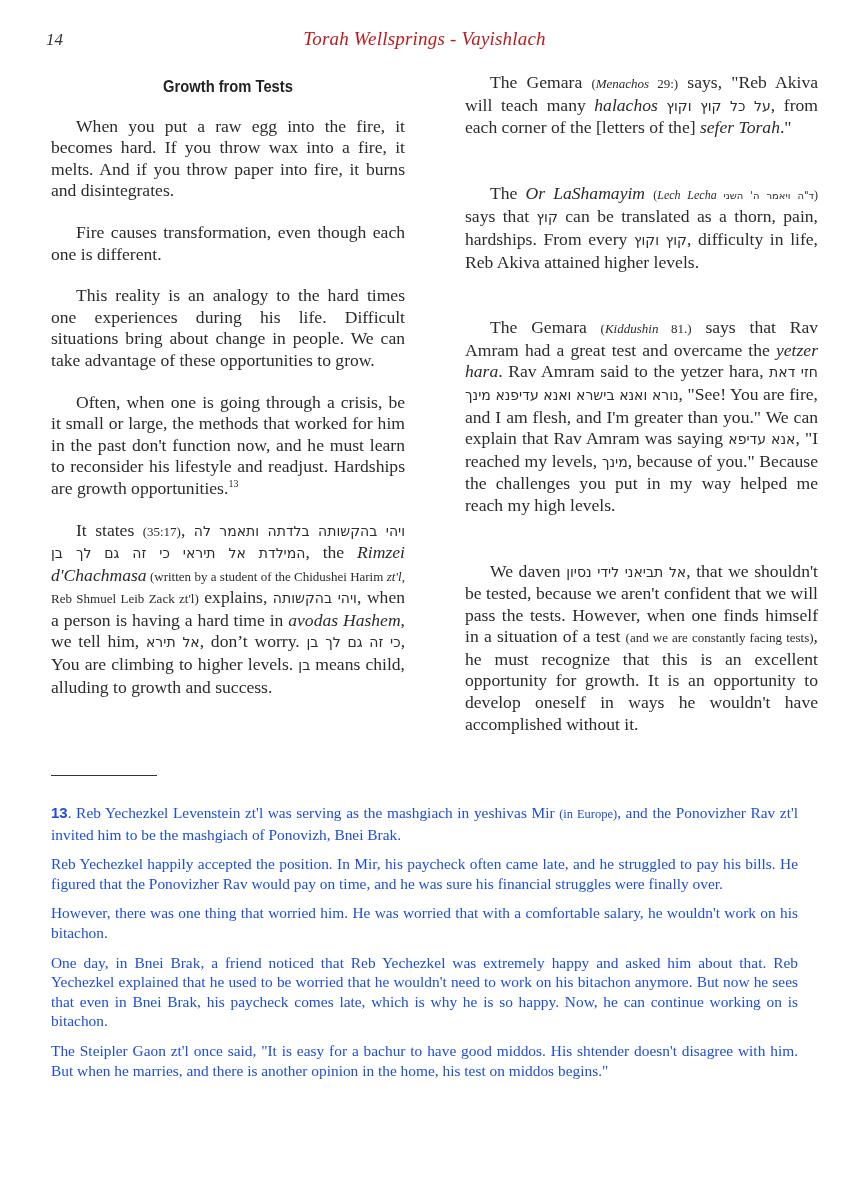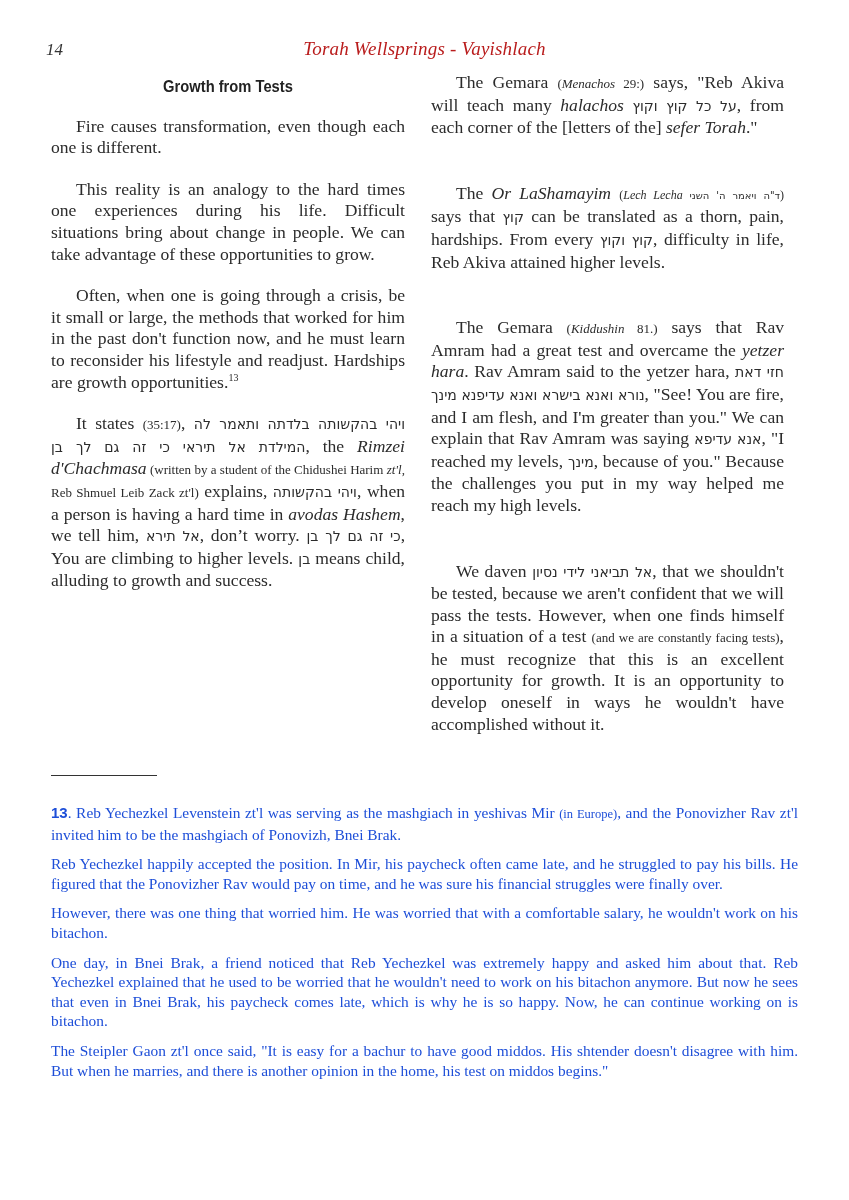--- a/index.html
+++ b/index.html
@@ -10,21 +10,21 @@
     body {
       width: 849px;
       height: 1200px;
       position: relative;
       overflow: hidden;
       font-family: "DejaVu Serif", "Liberation Serif", serif;
       color: #2a2a2a;
     }
     .running-head {
       position: absolute;
-      top: 36px;
+      top: 26px;
       left: 0;
       width: 837px;
       height: 30px;
     }
     .page-number {
       position: absolute;
       left: 46px;
       top: 4px;
       font-family: "Liberation Serif", serif;
       font-style: italic;
@@ -46,21 +46,21 @@
     .col {
       position: absolute;
       top: 72px;
       font-family: "Liberation Serif", serif;
       font-size: 17.6px;
       line-height: 21.6px;
       color: #2b2b2b;
       text-align: justify;
     }
     .col-left { left: 51px; width: 354px; }
-    .col-right { left: 431px; width: 353px; }
+    .col-right { left: 465px; width: 353px; }
     .col p {
       margin: 0 0 20px 0;
       text-indent: 25px;
     }
     .section-heading {
       font-family: "Liberation Sans", sans-serif;
       font-weight: bold;
       font-size: 16px;
       text-align: center;
       margin: 4px 0 18px 0;
@@ -105,20 +105,21 @@
 </head>
 <body>
 
 <div class="running-head">
   <span class="page-number">14</span>
   <span class="book-title">Torah Wellsprings - Vayishlach</span>
 </div>
 
 <div class="col col-left">
   <div class="section-heading">Growth from Tests</div>
+  <p>When you put a raw egg into the fire, it becomes hard. If you throw wax into a fire, it melts. And if you throw paper into fire, it burns and disintegrates.</p>
   <p>Fire causes transformation, even though each one is different.</p>
   <p>This reality is an analogy to the hard times one experiences during his life. Difficult situations bring about change in people. We can take advantage of these opportunities to grow.</p>
   <p><span>Often, when one is going through a crisis, be it small or large, the methods that worked for him in the past don't function now, and he must learn to reconsider his lifestyle and readjust. Hardships are growth opportunities.</span><sup class="fn">13</sup></p>
   <p><span>It states </span><span class="small">(35:17)</span><span>, </span><span class="he" dir="rtl">ויהי בהקשותה בלדתה ותאמר לה המילדת אל תיראי כי זה גם לך בן</span><span>, the </span><span class="it">Rimzei d'Chachmasa</span><span class="small"><span> (written by a student of the Chidushei Harim </span><span class="it">zt'l</span><span>, Reb Shmuel Leib Zack zt'l)</span></span><span> explains, </span><span class="he" dir="rtl">ויהי בהקשותה</span><span>, when a person is having a hard time in </span><span class="it">avodas Hashem</span><span>, we tell him, </span><span class="he" dir="rtl">אל תירא</span><span>, don’t worry. </span><span class="he" dir="rtl">כי זה גם לך בן</span><span>, You are climbing to higher levels. </span><span class="he" dir="rtl">בן</span><span> means child, alluding to growth and success.</span></p>
 </div>
 
 <div class="col col-right">
   <p style="margin-bottom:44px"><span>The Gemara </span><span class="small">(<span class="it">Menachos</span><span> 29:</span>)</span><span> says, "Reb Akiva will teach many </span><span class="it">halachos</span><span> </span><span class="he" dir="rtl">על כל קוץ וקוץ</span><span>, from each corner of the [letters of the] </span><span class="it">sefer Torah</span><span>."</span></p>
 
   <p style="margin-bottom:44px"><span>The </span><span class="it">Or LaShamayim</span> <span class="smaller">(<span class="it">Lech Lecha</span> <span class="he-small" dir="rtl">ד"ה ויאמר ה' השני</span>)</span><span> says that </span><span class="he" dir="rtl">קוץ</span><span> can be translated as a thorn, pain, hardships. From every </span><span class="he" dir="rtl">קוץ וקוץ</span><span>, difficulty in life, Reb Akiva attained higher levels.</span></p>

